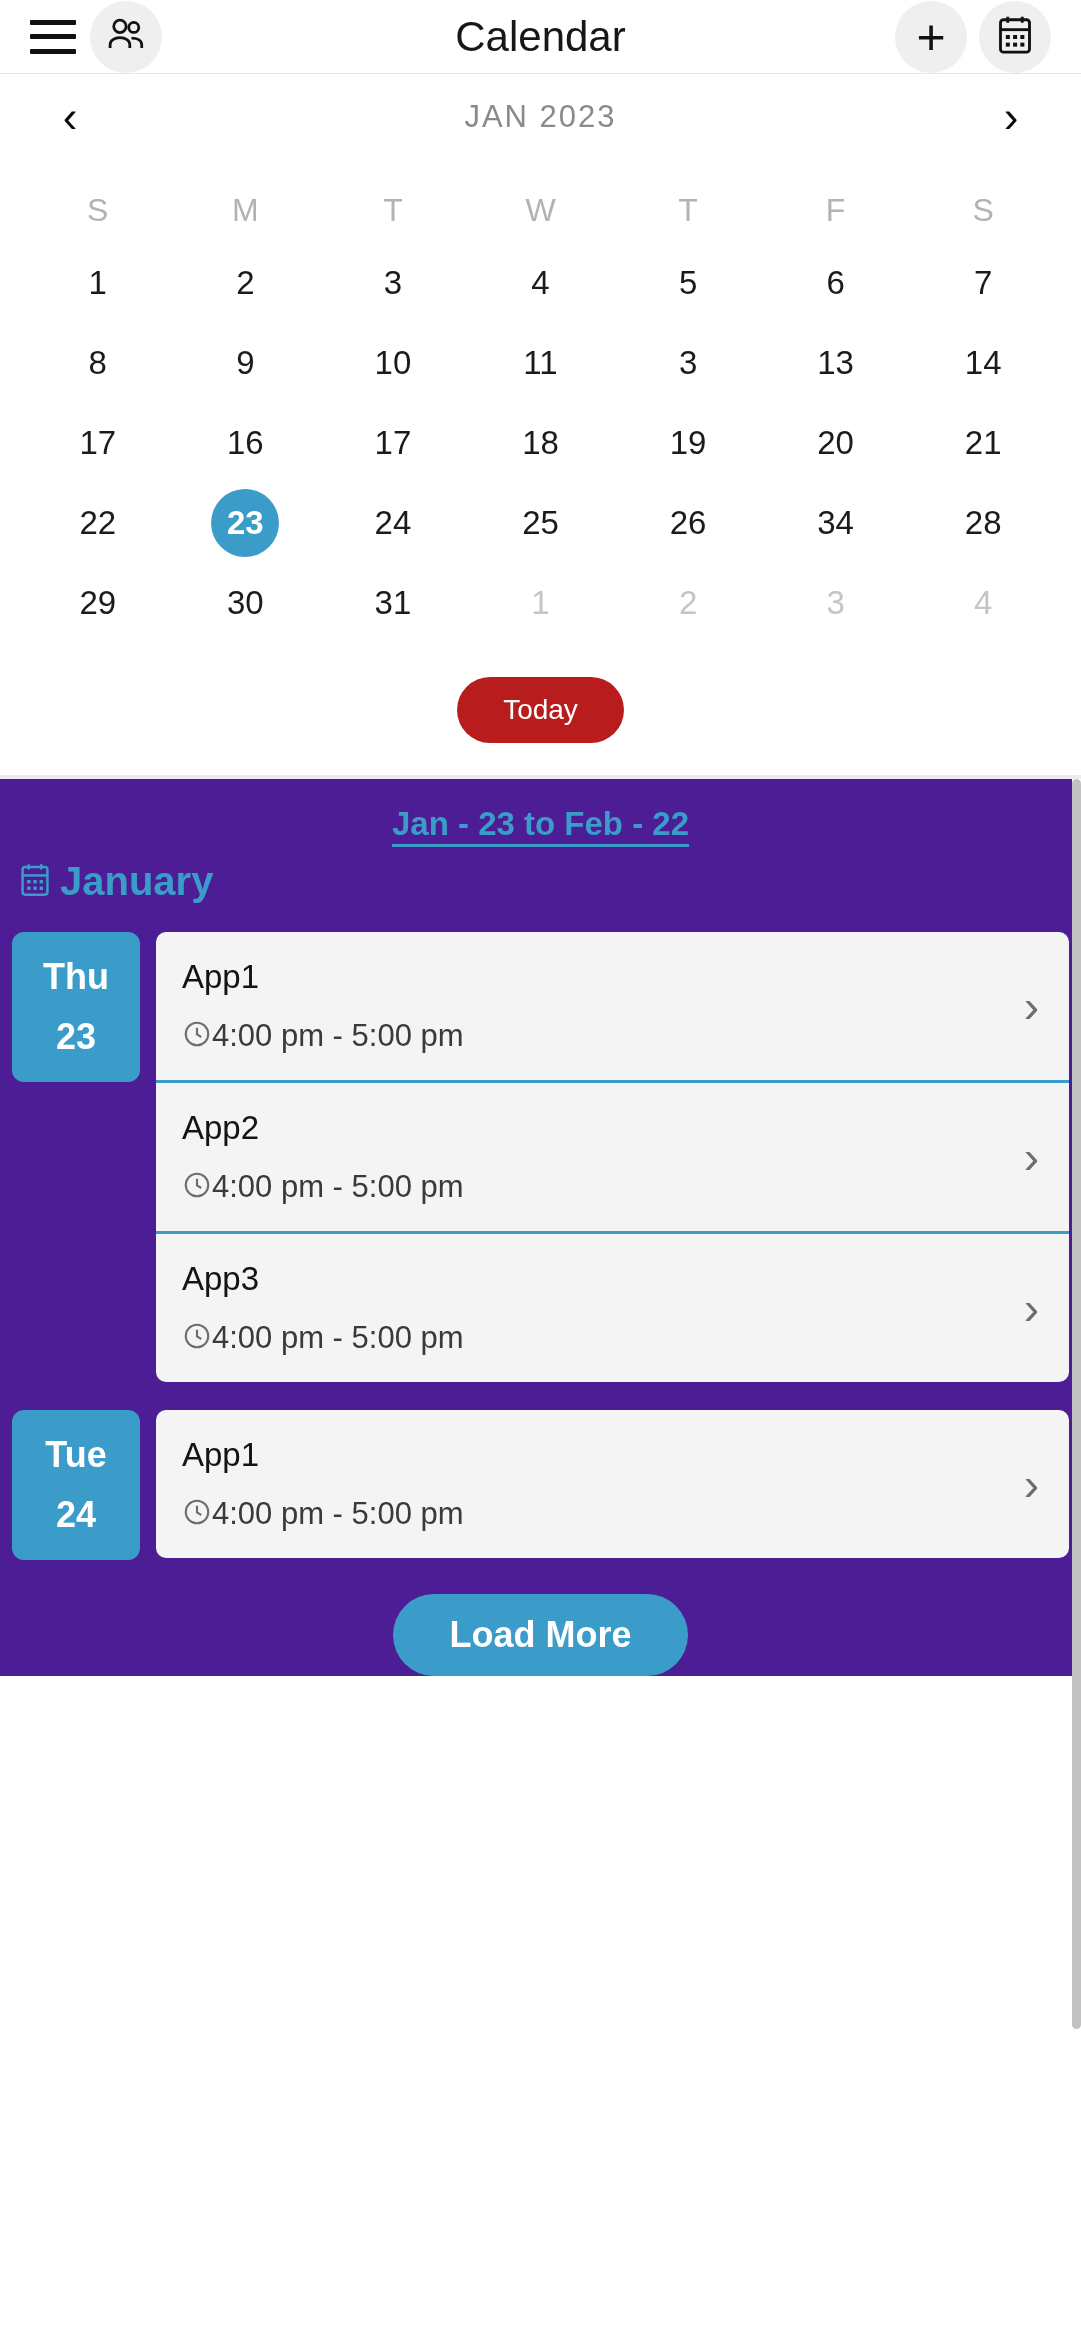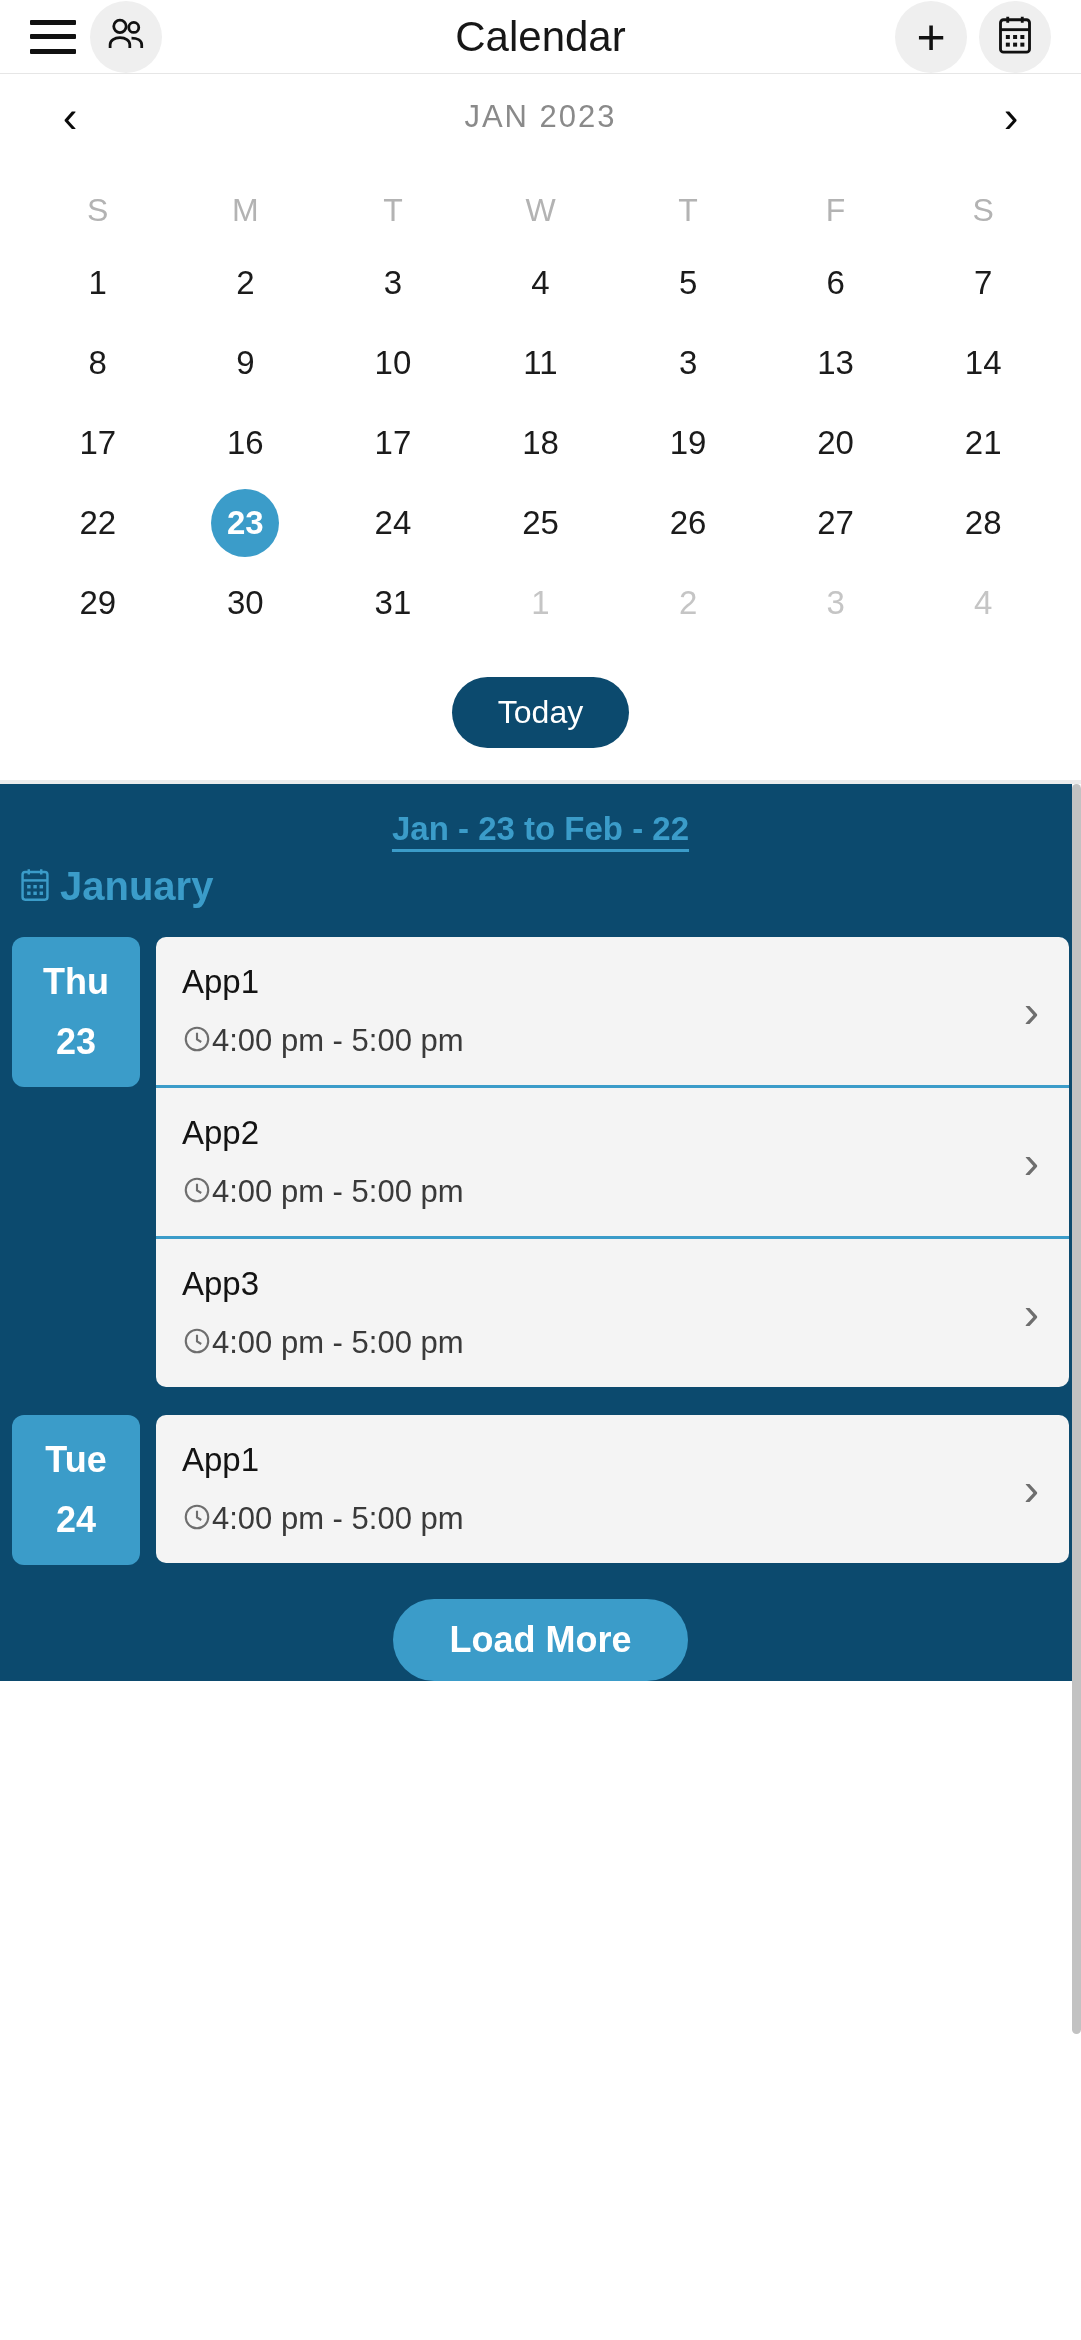--- a/index.html
+++ b/index.html
@@ -112,40 +112,40 @@
     font-weight: 700;
   }
 
   .today-wrap {
     display: flex;
     justify-content: center;
     margin-top: 40px;
     padding-bottom: 32px;
   }
   .today-btn {
-    background: #0c4a6e;
+    background: #b91c1c;
     color: #fff;
-    font-size: 32px;
+    font-size: 28px;
     border: none;
     border-radius: 40px;
     padding: 17px 46px;
     cursor: pointer;
     font-family: inherit;
   }
 
   .section-divider {
     height: 4px;
     background: #ececec;
   }
 
   
   .agenda {
     position: relative;
     padding: 0 0 0 0;
-    background: #0c4a6e;
+    background: #4c1d95;
   }
   .range-wrap {
     display: flex;
     justify-content: center;
     padding-top: 26px;
   }
   .range-link {
     font-size: 33px;
     color: #3b9cc9;
     font-weight: 700;
@@ -399,21 +399,21 @@
         <div class="date-cell">
           <div class="date-pill">24</div>
         </div>
         <div class="date-cell">
           <div class="date-pill">25</div>
         </div>
         <div class="date-cell">
           <div class="date-pill">26</div>
         </div>
         <div class="date-cell">
-          <div class="date-pill">27</div>
+          <div class="date-pill">34</div>
         </div>
         <div class="date-cell">
           <div class="date-pill">28</div>
         </div>
       </div>
       <div class="date-row">
         <div class="date-cell">
           <div class="date-pill">29</div>
         </div>
         <div class="date-cell">

